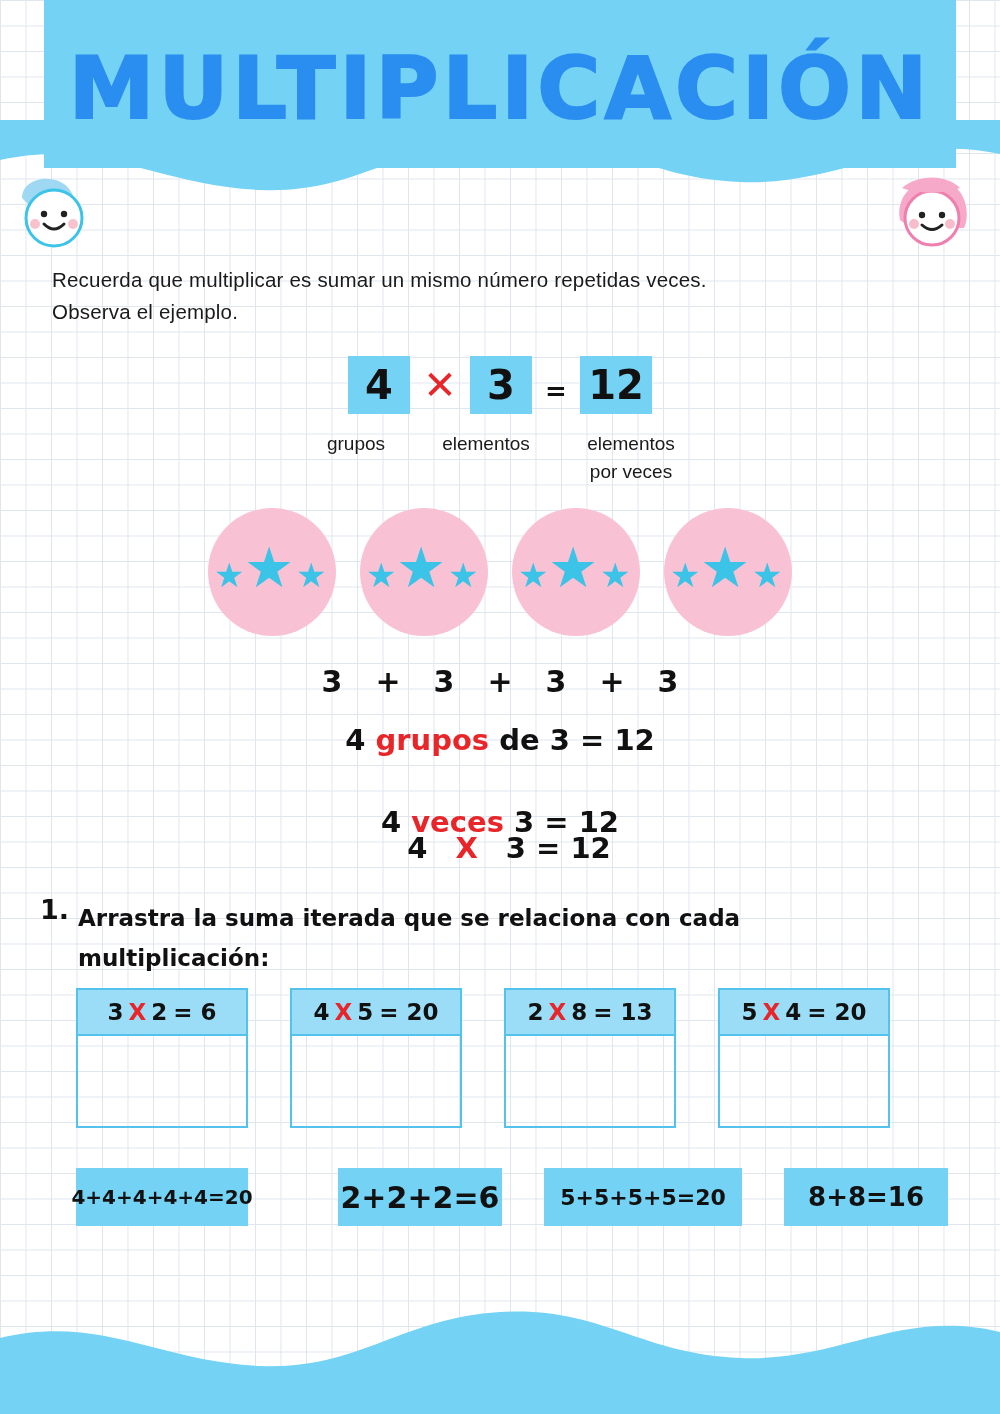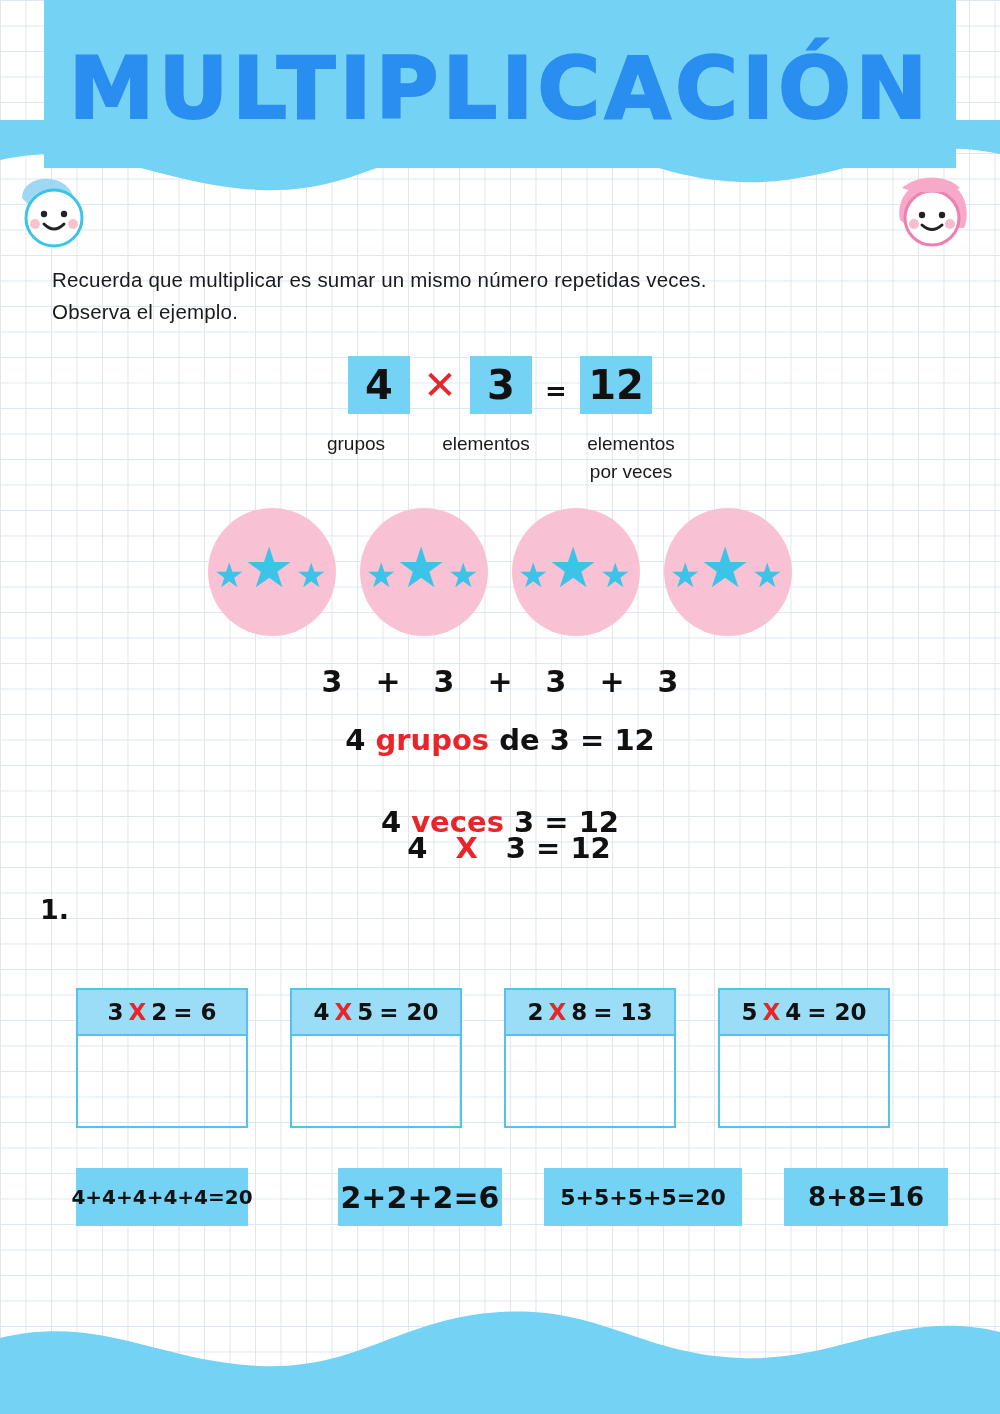--- a/index.html
+++ b/index.html
@@ -321,20 +321,22 @@
 </div>
 <div class="stmt" id="stmt2">
   <span>4 </span><span class="red">veces</span><span> 3 = 12</span>
 </div>
 <div class="stmt" id="stmt3">
   <span>4</span><span class="sp"></span><span class="red">X</span><span class="sp"></span><span>3 = 12</span>
 </div>
 
 <div id="ex-num">1.</div>
 <div id="ex-text">
+  <div>Arrastra la suma iterada que se relaciona con  cada</div>
+  <div>multiplicación:</div>
 </div>
 
 <div id="cards">
   <div class="card">
     <div class="card-head">
       <span>3</span>
       <span class="x">X</span>
       <span>2</span>
       <span style="width:6px;"></span>
       <span>= 6</span>

